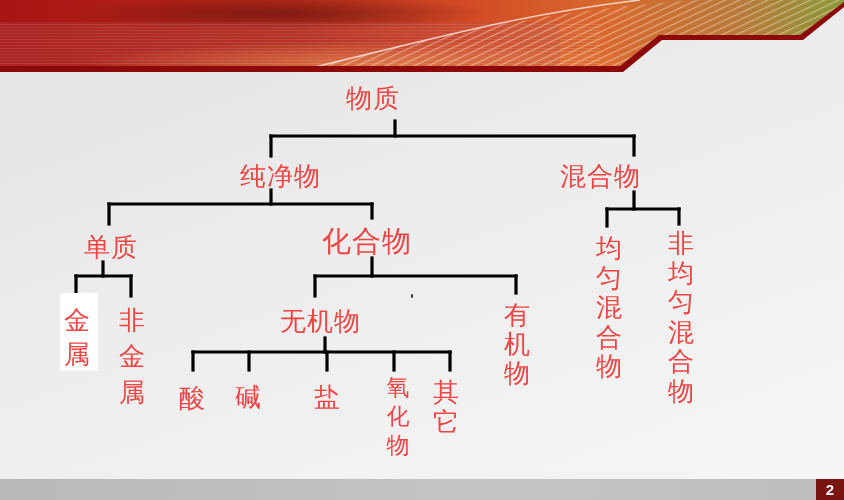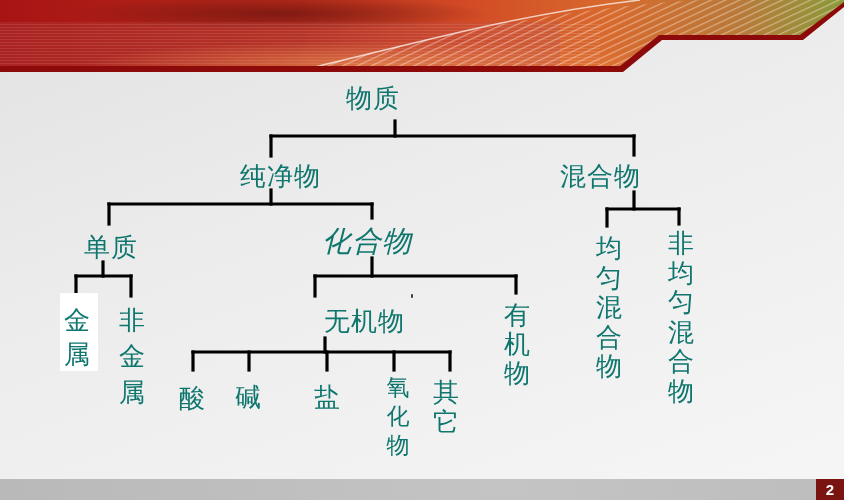--- a/index.html
+++ b/index.html
@@ -13,24 +13,24 @@
     position:absolute; left:0; top:479px; width:844px; height:21px;
     background: linear-gradient(90deg, #b9b9b9, #c4c4c4 60%, #bdbdbd);
   }
   .page-num {
     position:absolute; right:0; top:479px; width:28px; height:21px;
     background:#7a1410; color:#fff; font-family:"Liberation Sans", sans-serif;
     font-weight:bold; font-size:15px; line-height:22px; text-align:center;
   }
   .tree { position:absolute; left:0; top:0; width:844px; height:500px; }
   .node {
-    position:absolute; color:#0f766e; font-family:"DejaVu Sans", sans-serif;
+    position:absolute; color:#ef4444; font-family:"DejaVu Sans", sans-serif;
     font-size:26px; line-height:28px; white-space:nowrap; letter-spacing:1px;
   }
-  .node.big { font-size:29px; line-height:32px;font-style:italic; }
+  .node.big { font-size:29px; line-height:32px; }
   .node.v { white-space:normal; width:30px; text-align:center; letter-spacing:0; }
   .node.v span { display:block; }
   .metal-bg { position:absolute; left:60px; top:293px; width:38px; height:78px; background:#fff; }
   .lines line { stroke:#000; stroke-width:3.2; stroke-linecap:square; }
 </style>
 </head>
 <body>
 
 <svg class="banner" viewBox="0 0 844 75" width="844" height="75">
   <defs>
@@ -105,21 +105,21 @@
   <line x1="412" y1="295" x2="412" y2="297" style="stroke-width:1.5"></line>
 </svg>
 
 <div class="metal-bg"></div>
 
 <div class="node" style="left:346px;top:84px;">物质</div>
 <div class="node" style="left:240px;top:162px;">纯净物</div>
 <div class="node" style="left:560px;top:162px;">混合物</div>
 <div class="node" style="left:84px;top:233px;">单质</div>
 <div class="node big" style="left:322px;top:225px;">化合物</div>
-<div class="node" style="left:280px;top:307px;margin-left:44px;">无机物</div>
+<div class="node" style="left:280px;top:307px;">无机物</div>
 <div class="node" style="left:179px;top:384px;">酸</div>
 <div class="node" style="left:235px;top:383px;">碱</div>
 <div class="node" style="left:314px;top:383px;">盐</div>
 
 <div class="node v" style="left:62px;top:303px;line-height:34px;">
   <span>金</span>
   <span>属</span>
 </div>
 <div class="node v" style="left:117px;top:302px;line-height:36px;">
   <span>非</span>

